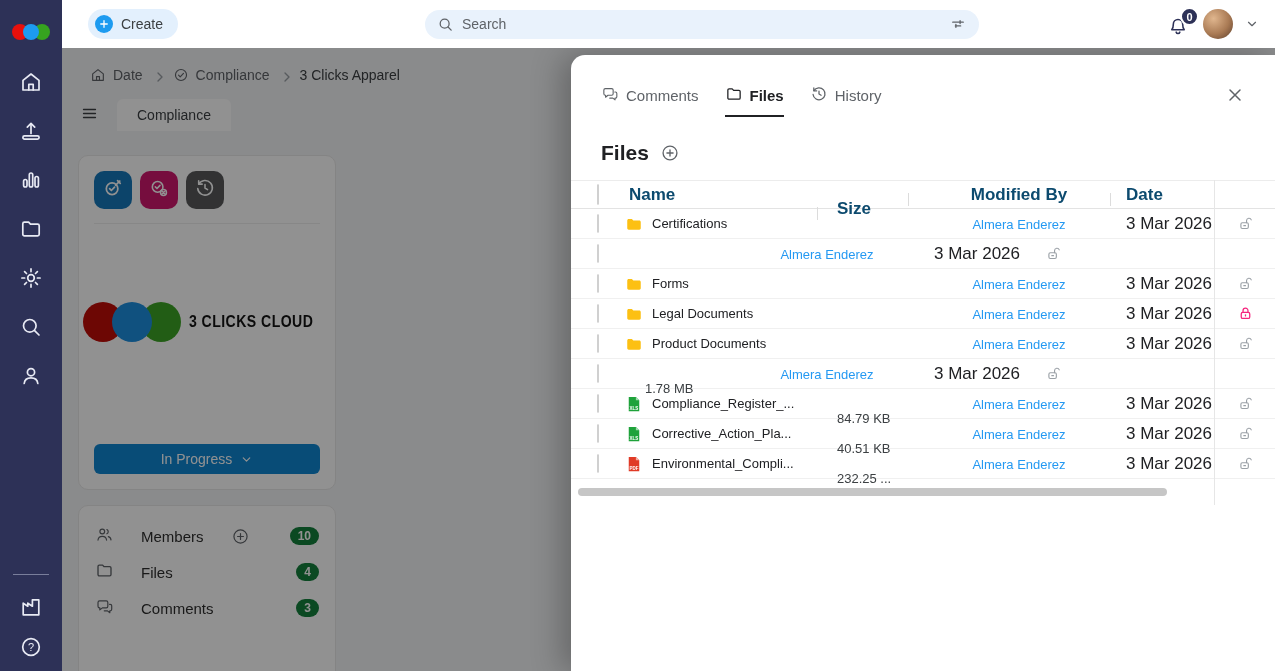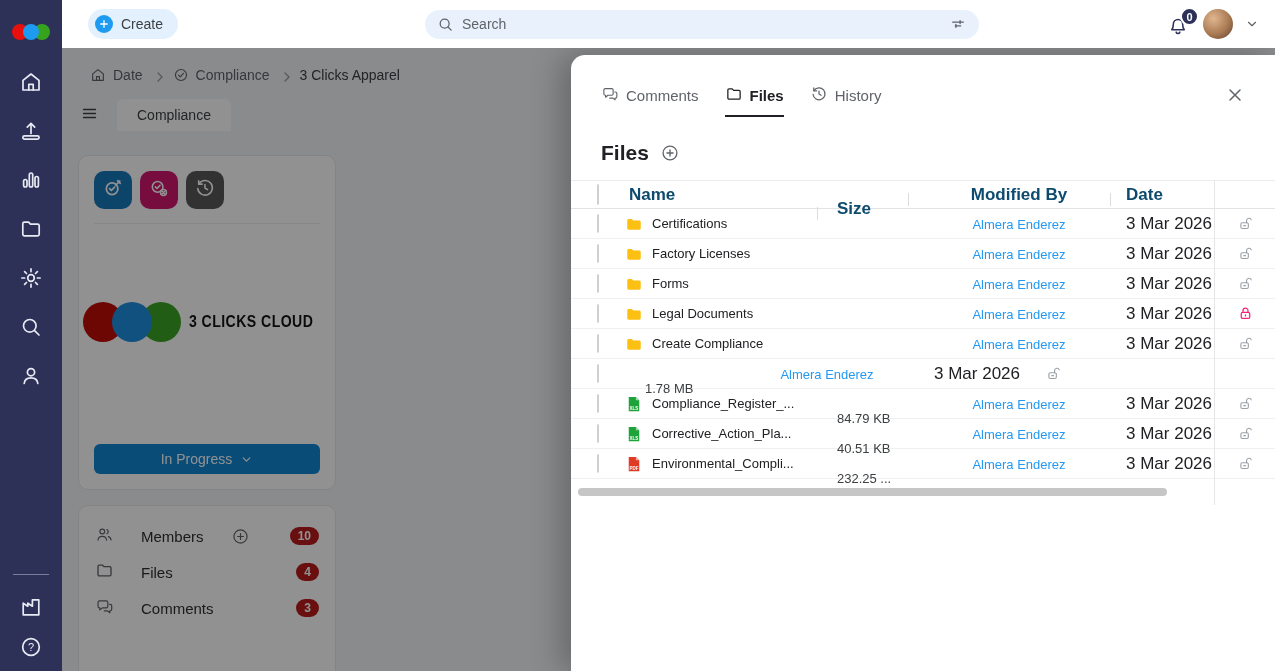--- a/index.html
+++ b/index.html
@@ -74,21 +74,21 @@
   .status-btn { position:absolute; left:15px; right:15px; bottom:15px; height:30px; border-radius:6px;
     background:#0f86d2; color:#fff; font-size:14px; display:flex; align-items:center; justify-content:center;
     gap:8px; cursor:pointer; }
   .status-btn svg { width:13px; height:13px; }
 
   .card2 { top:457px; height:236px; padding:12px 16px; }
   .sum-row { display:flex; align-items:center; height:36px; gap:27px; cursor:pointer; }
   .sum-row svg { width:19px; height:19px; color:#5f6368; flex:none; }
   .sum-label { font-size:15px; color:#2f2f2f; }
   .sum-add { width:18px; height:18px; color:#5f6368; }
-  .sum-badge { margin-left:auto; background:#b91c1c; color:#fff; font-size:12px; font-weight:bold;
+  .sum-badge { margin-left:auto; background:#15803d; color:#fff; font-size:12px; font-weight:bold;
     border-radius:10px; padding:2px 8px; min-width:22px; text-align:center; }
 
   .dim { position:absolute; left:62px; top:48px; right:0; bottom:0; background:rgba(0,0,0,.43); z-index:5; }
 
   
   .drawer { position:absolute; left:571px; top:55px; right:0; bottom:0; background:#fff; z-index:10;
     border-top-left-radius:14px; box-shadow:-10px 0 30px rgba(0,0,0,.25); }
   .drawer-head { display:flex; align-items:flex-start; padding:30px 30px 0 30px; }
   .dtabs { display:flex; gap:26px; }
   .dtab { display:flex; align-items:center; gap:7px; font-size:15px; color:#5f6368; cursor:pointer;
@@ -405,28 +405,20 @@
                 <rect x="5.5" y="11" width="10.5" height="8" rx="2"></rect>
                 <path d="M13.5 11V7.8a3.4 3.4 0 0 1 6.6-1"></path>
                 <path d="M9.6 15h2.4"></path>
               </svg>
             </span>
           </div>
   </div>
 
   <div class="trow">
     <div class="cell c-check"><span class="cb"></span></div>
-    <div class="cell c-name">
-      <span class="ficon">
-              <svg viewBox="0 0 24 24" style="width: 18px; height: 18px; display: block;">
-                <path d="M3 7.2c0-1 .8-1.9 1.9-1.9h4.3l1.9 2h8c1 0 1.9.9 1.9 1.9v8.6c0 1-.8 1.9-1.9 1.9H4.9c-1 0-1.9-.8-1.9-1.9z" fill="#fcc013"></path>
-              </svg>
-            </span>
-      <span class="fname">Factory Licenses</span>
-    </div>
     <div class="cell c-size"><span class="fsize"></span></div>
     <div class="cell c-mod"><span class="flink">Almera Enderez</span></div>
     <div class="cell c-date"><span class="fdate">3 Mar 2026</span></div>
     <div class="cell c-lock">
             <span class="lockwrap lock-open">
               <svg viewBox="0 0 24 24" fill="none" stroke="currentColor" stroke-width="1.6" stroke-linecap="round" stroke-linejoin="round" style="width: 17px; height: 17px; display: block;">
                 <rect x="5.5" y="11" width="10.5" height="8" rx="2"></rect>
                 <path d="M13.5 11V7.8a3.4 3.4 0 0 1 6.6-1"></path>
                 <path d="M9.6 15h2.4"></path>
               </svg>
@@ -483,21 +475,21 @@
   </div>
 
   <div class="trow">
     <div class="cell c-check"><span class="cb"></span></div>
     <div class="cell c-name">
       <span class="ficon">
               <svg viewBox="0 0 24 24" style="width: 18px; height: 18px; display: block;">
                 <path d="M3 7.2c0-1 .8-1.9 1.9-1.9h4.3l1.9 2h8c1 0 1.9.9 1.9 1.9v8.6c0 1-.8 1.9-1.9 1.9H4.9c-1 0-1.9-.8-1.9-1.9z" fill="#fcc013"></path>
               </svg>
             </span>
-      <span class="fname">Create Compliance</span>
+      <span class="fname">Product Documents</span>
     </div>
     <div class="cell c-size"><span class="fsize"></span></div>
     <div class="cell c-mod"><span class="flink">Almera Enderez</span></div>
     <div class="cell c-date"><span class="fdate">3 Mar 2026</span></div>
     <div class="cell c-lock">
             <span class="lockwrap lock-open">
               <svg viewBox="0 0 24 24" fill="none" stroke="currentColor" stroke-width="1.6" stroke-linecap="round" stroke-linejoin="round" style="width: 17px; height: 17px; display: block;">
                 <rect x="5.5" y="11" width="10.5" height="8" rx="2"></rect>
                 <path d="M13.5 11V7.8a3.4 3.4 0 0 1 6.6-1"></path>
                 <path d="M9.6 15h2.4"></path>

